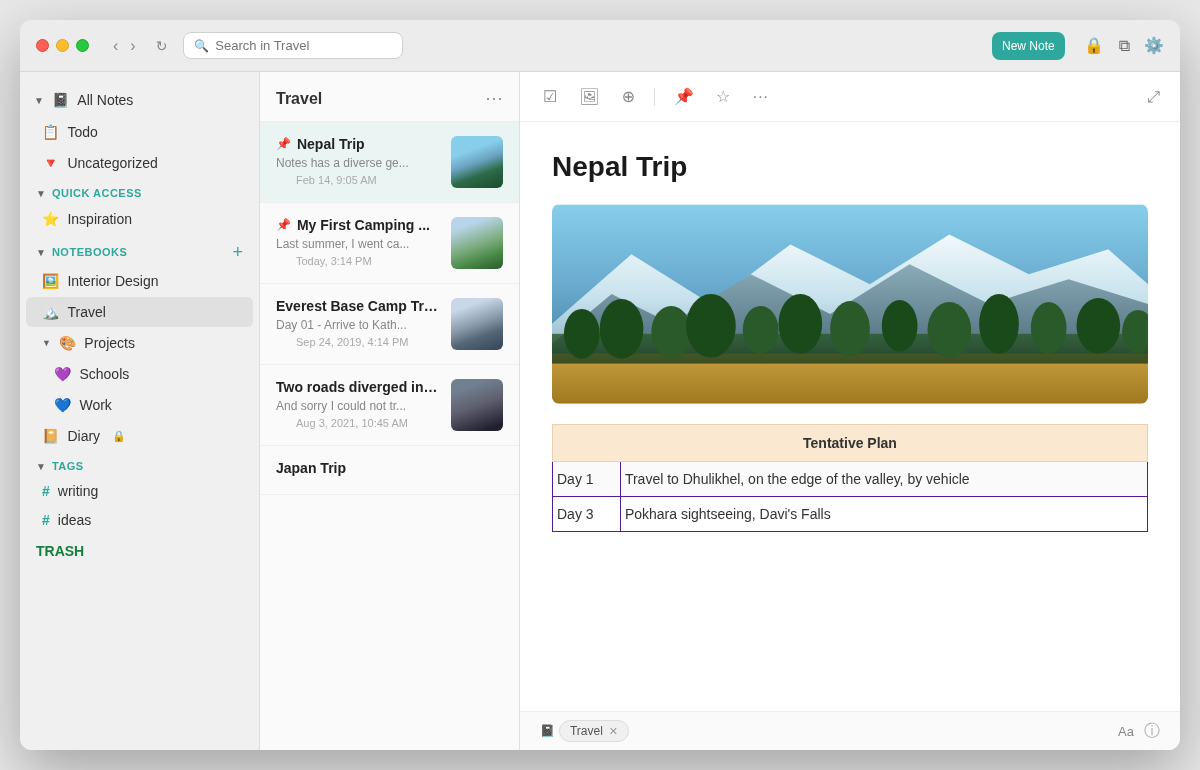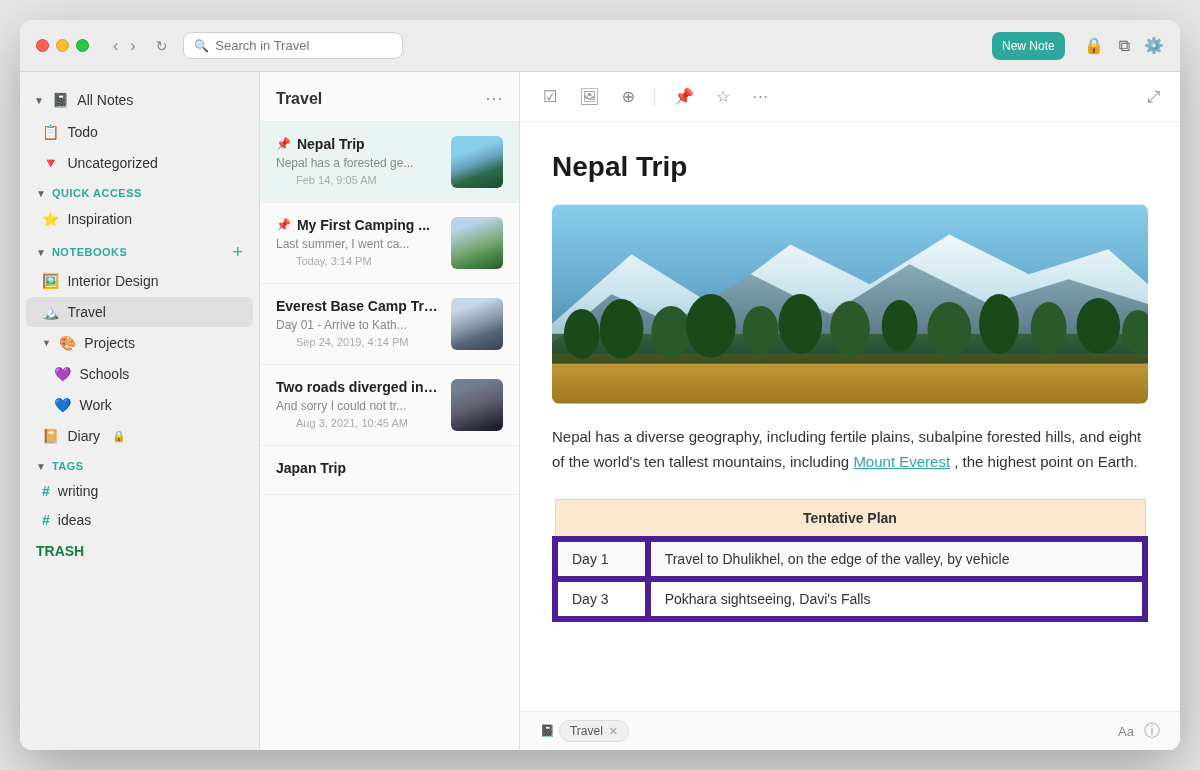--- a/index.html
+++ b/index.html
@@ -341,22 +341,22 @@
     }
     .note-table th {
       background: #fae8d0;
       padding: 10px 27px;
       text-align: center;
       font-weight: 600;
       color: #333;
       border: 1px solid #e8d0b0;
     }
     .note-table td {
-      padding: 9px 14px;
-      border: 6px solid #4c1d95;
+      padding: 9px 4px;
+      border: 1px solid #4c1d95;
       color: #333;
       vertical-align: top;
     }
     .note-table tr:nth-child(even) td { background: #fafafa; }
     .bullet-list {
       padding-left: 20px;
       margin: 4px 0;
     }
     .bullet-list li {
       margin: 3px 0;
@@ -510,21 +510,21 @@
         <span class="note-list-title">Travel</span>
         <button class="note-list-more">···</button>
       </div>
 
       <div class="note-card active">
         <div class="note-card-content">
           <div class="note-card-header">
             <span class="note-pin-icon">📌</span>
             <span class="note-card-title">Nepal Trip</span>
           </div>
-          <div class="note-card-preview">Nepal has a forested ge...</div>
+          <div class="note-card-preview">Notes has a diverse ge...</div>
           <div class="note-card-date">Feb 14, 9:05 AM</div>
         </div>
         <div class="note-thumb thumb-nepal"></div>
       </div>
 
       <div class="note-card">
         <div class="note-card-content">
           <div class="note-card-header">
             <span class="note-pin-icon">📌</span>
             <span class="note-card-title">My First Camping ...</span>
@@ -630,25 +630,20 @@
             <ellipse cx="300" cy="125" rx="20" ry="28" fill="#2a5a2a"></ellipse>
             <ellipse cx="350" cy="122" rx="18" ry="26" fill="#1a4a1a"></ellipse>
             <ellipse cx="400" cy="126" rx="22" ry="28" fill="#2a5a2a"></ellipse>
             <ellipse cx="450" cy="120" rx="20" ry="30" fill="#1a4a1a"></ellipse>
             <ellipse cx="500" cy="124" rx="18" ry="26" fill="#2a5a2a"></ellipse>
             <ellipse cx="550" cy="122" rx="22" ry="28" fill="#1a4a1a"></ellipse>
             <ellipse cx="590" cy="128" rx="16" ry="22" fill="#2a5a2a"></ellipse>
           </svg>
         </div>
 
-        <p class="note-body-text">
-          <span>Nepal has a diverse geography, including fertile plains, subalpine forested hills, and eight of the world's ten tallest mountains, including</span>
-          <a class="note-link">Mount Everest</a>
-          <span>, the highest point on Earth.</span>
-        </p>
 
         <table class="note-table">
           <tbody>
               <tr>
             <th colspan="2">Tentative Plan</th>
           </tr>
           <tr>
             <td>Day 1</td>
             <td>Travel to Dhulikhel, on the edge of the valley, by vehicle</td>
           </tr>

